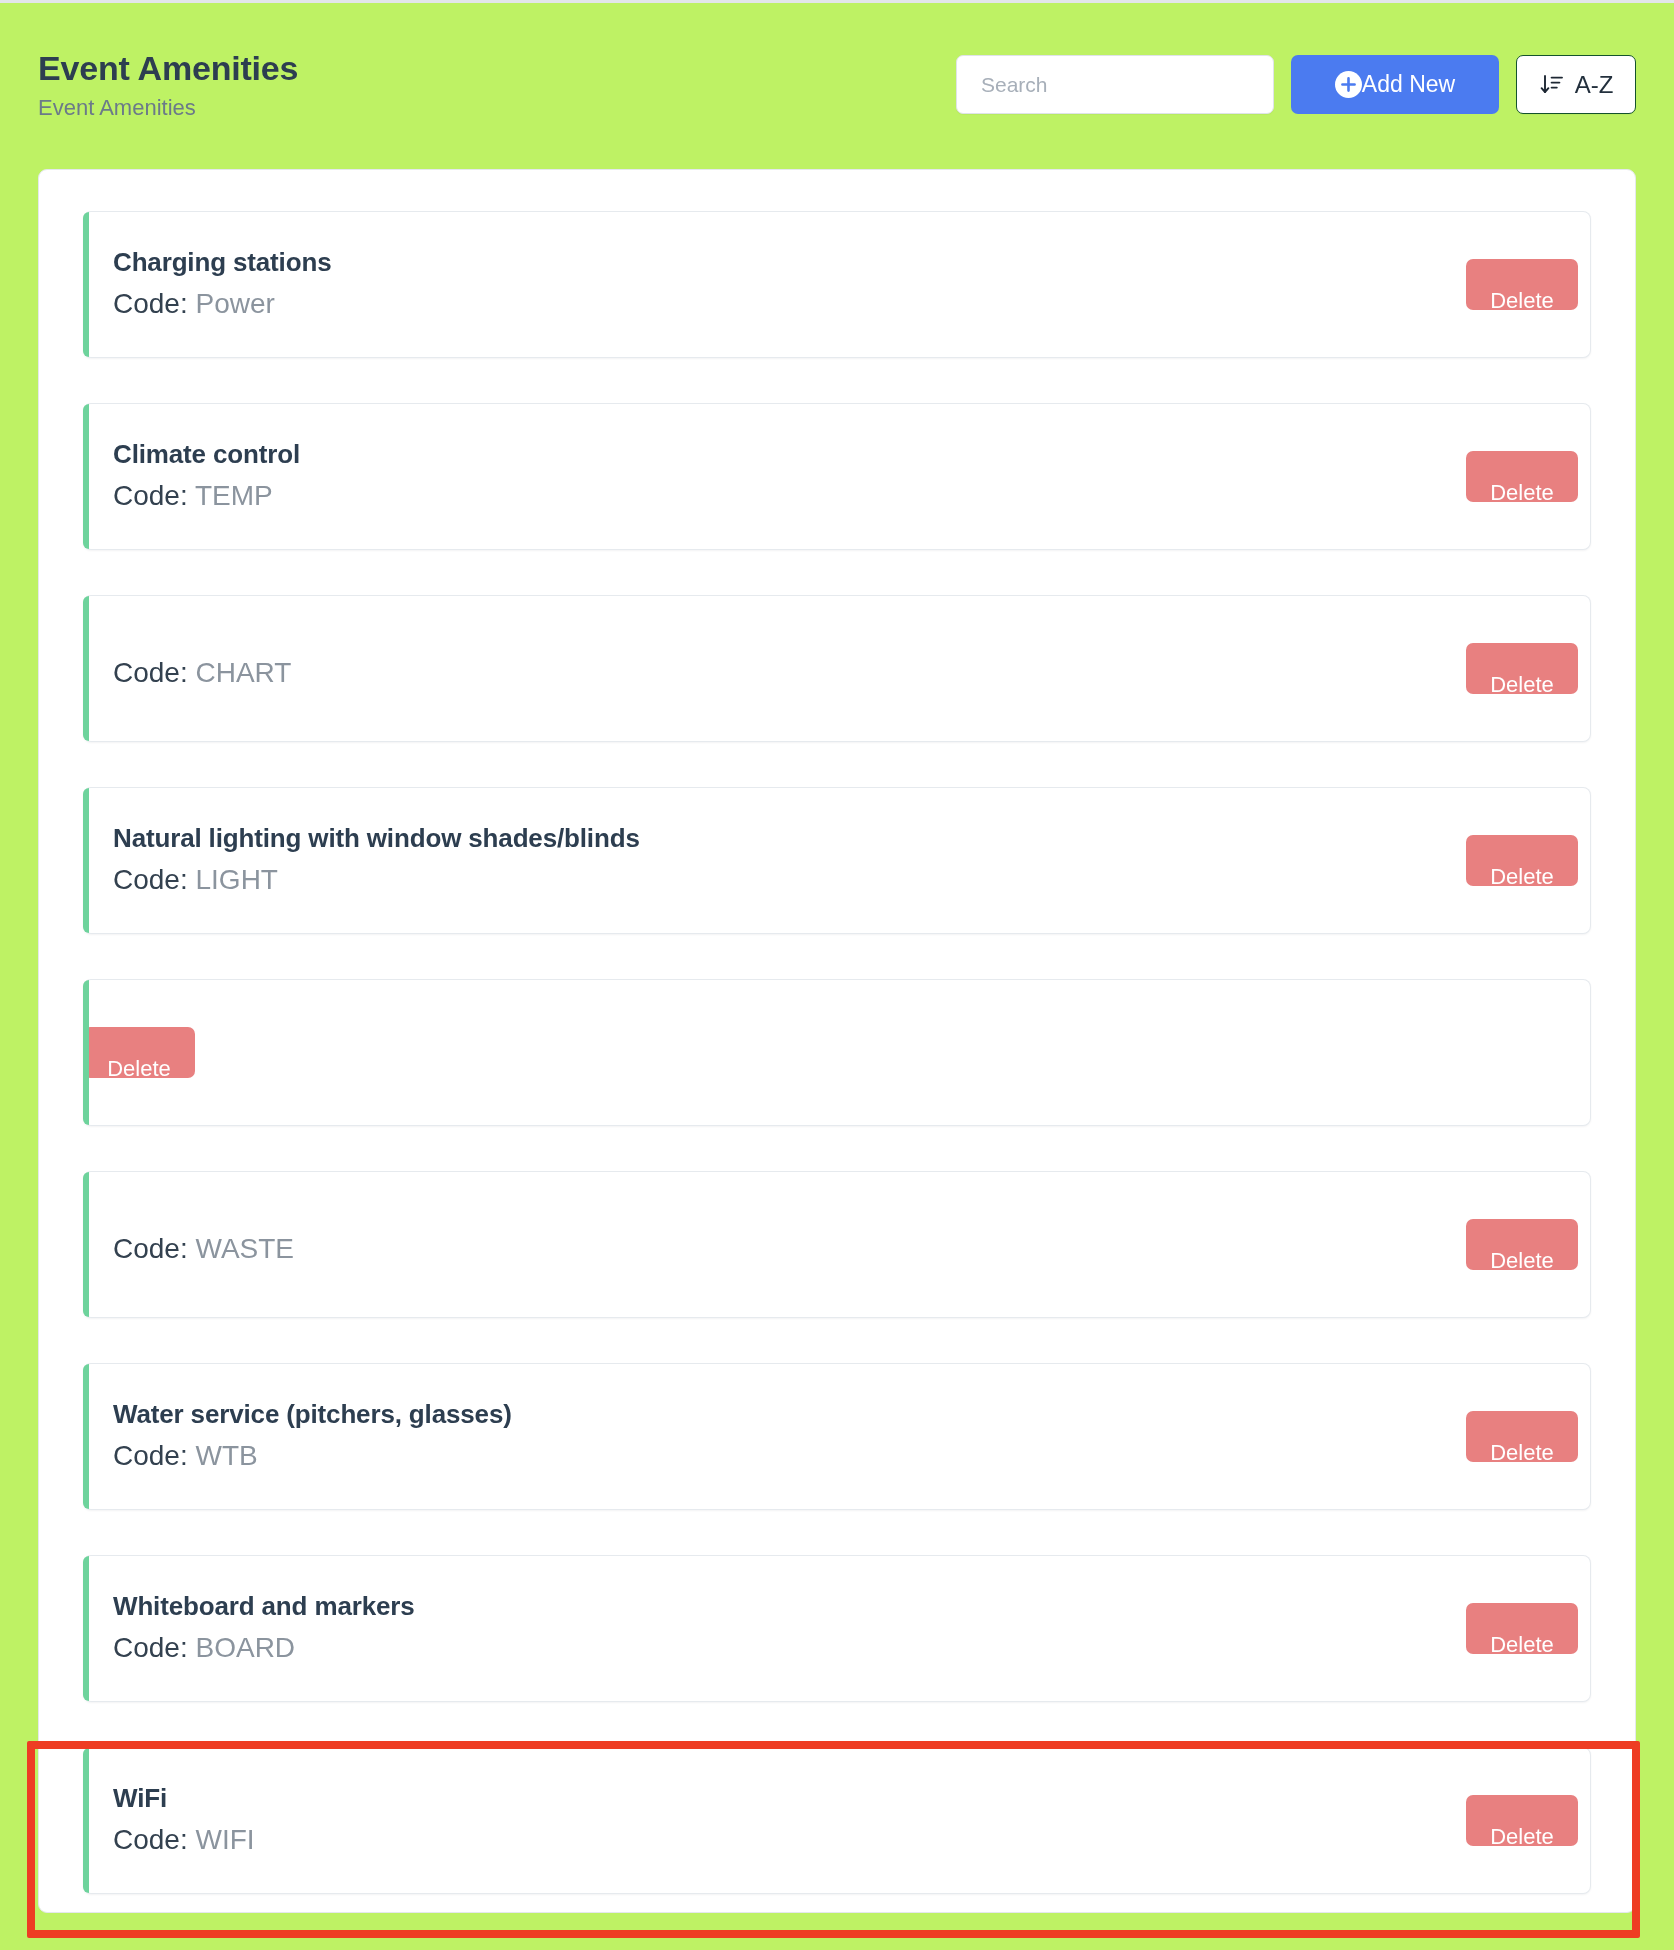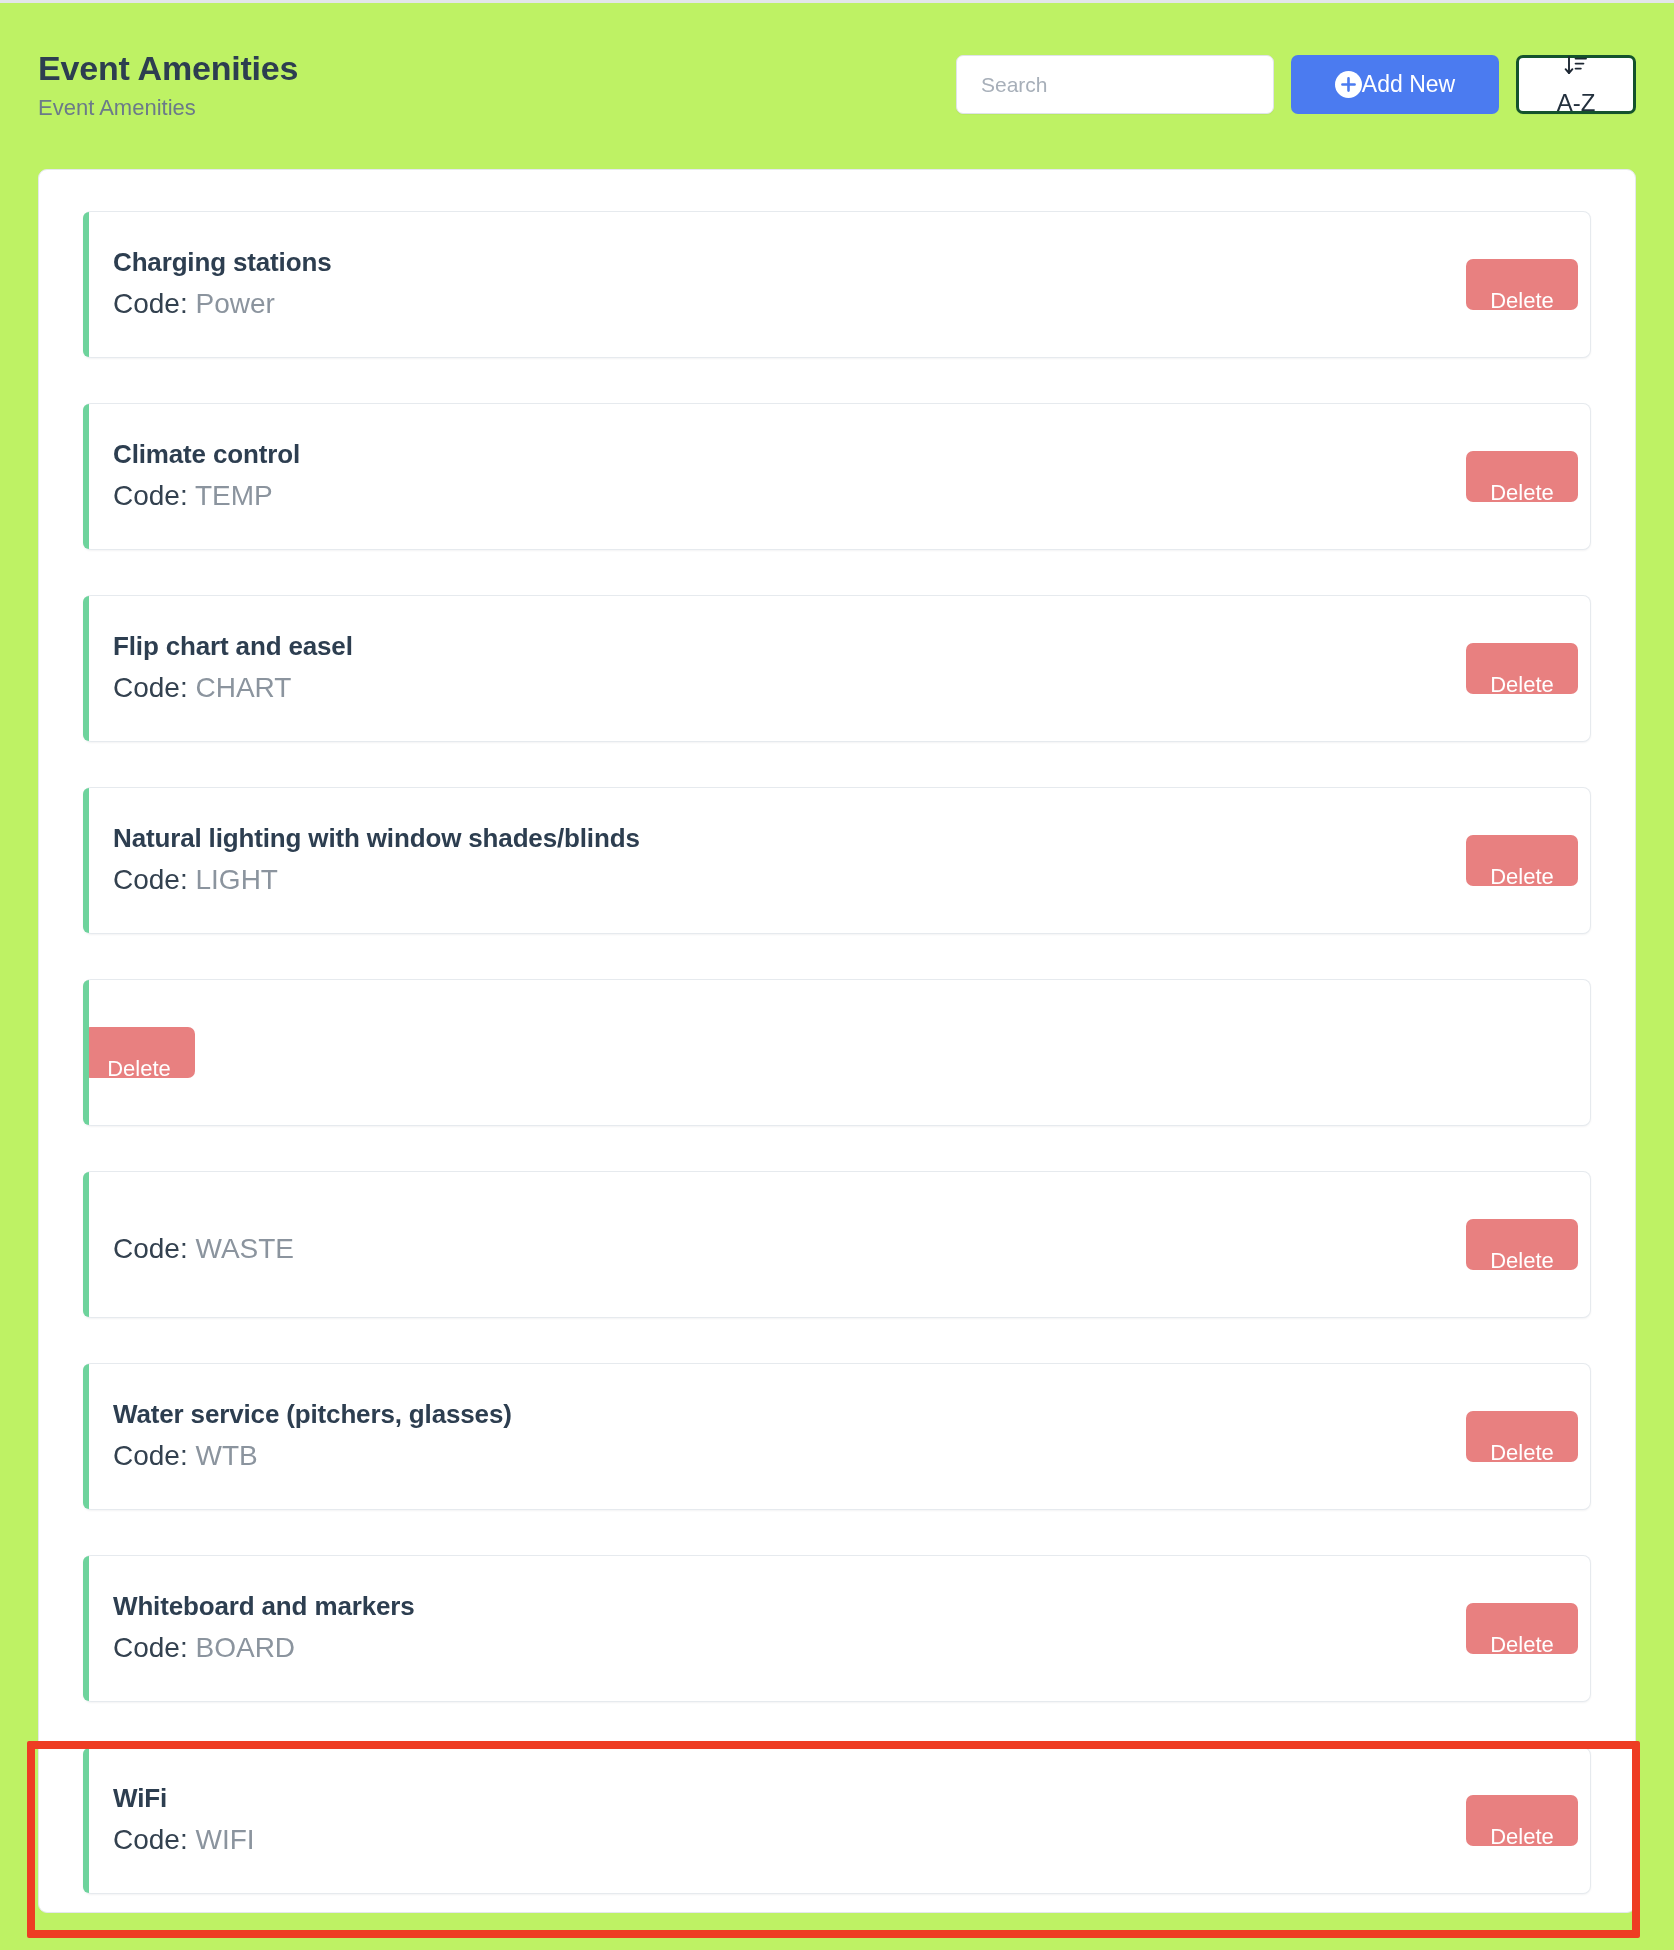--- a/index.html
+++ b/index.html
@@ -93,33 +93,32 @@
     align-items: center;
     justify-content: center;
     flex: 0 0 auto;
   }
   .plus-icon svg { display: block; }
 
   .btn-sort {
     height: 59px;
     min-width: 120px;
     background: #ffffff;
-    border: 3px solid #14532d;
+    border: 1px solid #14532d;
     border-radius: 7px;
     color: #23303d;
     font-size: 24px;
     font-family: "Liberation Sans", sans-serif;
     display: flex;
     align-items: center;
     justify-content: center;
     gap: 10px;
     padding: 0 20px;
     cursor: pointer;
     box-shadow: 0 1px 1px rgba(16,24,40,0.03);
-    flex-direction: column;
   }
   .sort-icon { display: block; flex: 0 0 auto; }
 
   
   .list-card {
     position: absolute;
     left: 38px;
     top: 166px;
     width: 1598px;
     height: 1744px;
@@ -267,21 +266,20 @@
         <span class="code-label">Code: </span>
         <span class="code-value">TEMP</span>
       </div>
     </div>
     <button class="btn-delete" style="background: rgb(232, 128, 128);">Delete</button>
   </div>
 
   <div class="amenity-row">
     <span class="row-accent" style="background: rgb(110, 211, 156);"></span>
     <div class="row-body">
-      <div class="row-title">Flip chart and easel</div>
       <div class="row-code">
         <span class="code-label">Code: </span>
         <span class="code-value">CHART</span>
       </div>
     </div>
     <button class="btn-delete" style="background: rgb(232, 128, 128);">Delete</button>
   </div>
 
   <div class="amenity-row">
     <span class="row-accent" style="background: rgb(110, 211, 156);"></span>

